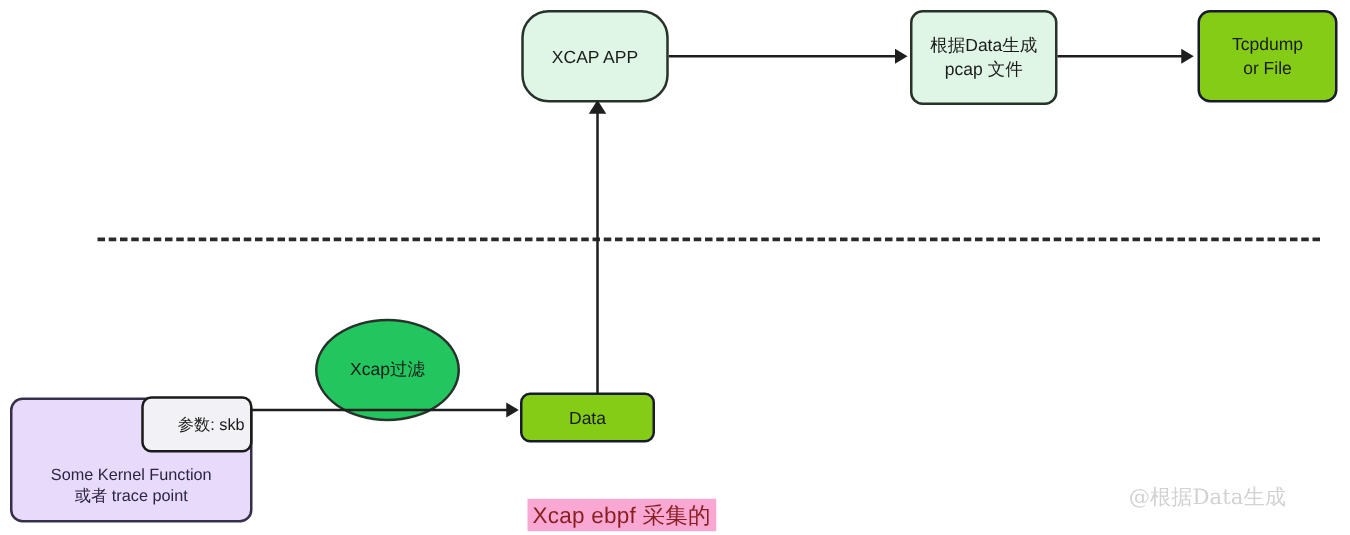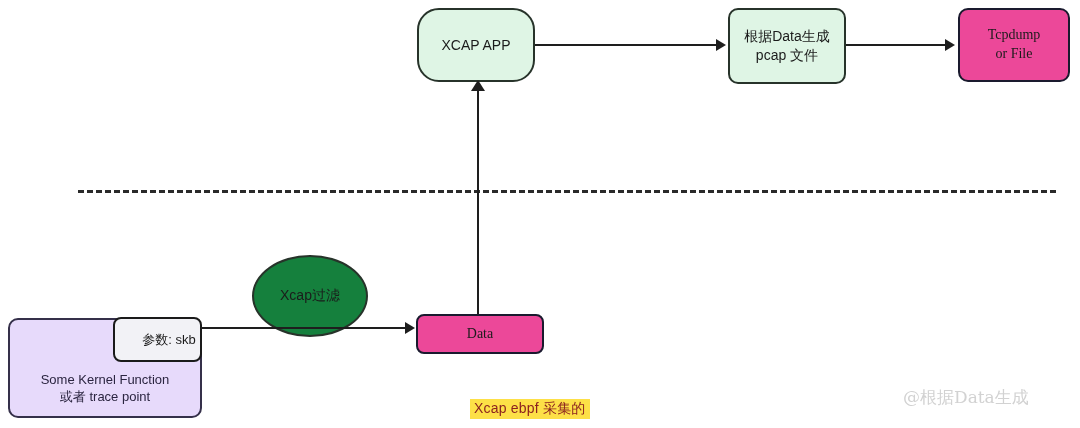--- a/index.html
+++ b/index.html
@@ -27,41 +27,40 @@
     line-height: 1.35;
     white-space: pre-line;
     color: #1b1b1b;
     font-size: 14px;
   }
   .green {
     background: #dff5e5;
     border-color: #27332a;
   }
   .bluegray {
-    background: #ec4899;
+    background: #84cc16;
     border-color: #1a1a2e;
-    font-family: Liberation Serif, serif;
   }
   .purple {
     background: #e7dafb;
     border-color: #35304a;
     color: #2b2540;
   }
   .whitebox {
     background: #f2f2f6;
     border-color: #1a1a1a;
     padding-left: 23px;
   }
   .ellipse {
     position: absolute;
     box-sizing: border-box;
     display: flex;
     align-items: center;
     justify-content: center;
-    background: #15803d;
+    background: #22c55e;
     border: 2px solid #27332a;
     border-radius: 50%;
     font-size: 14px;
     color: #1b1b1b;
   }
   .edge {
     position: absolute;
     background: #1e1e1e;
   }
   .edge-h { height: 2px; }
@@ -81,27 +80,26 @@
     border-right: 7px solid transparent;
     border-bottom: 11px solid #1e1e1e;
   }
   .divider {
     position: absolute;
     border-top: 3px dashed #2a2a2a;
     height: 0;
   }
   .hl-label {
     position: absolute;
-    background: #fde047;
+    background: #f9a8d4;
     color: #8a1f1f;
-    font-size: 14px;
+    font-size: 18px;
     padding: 1px 4px;
     white-space: nowrap;
     letter-spacing: 0.2px;
-    margin-left: 48px;
   }
   .watermark {
     position: absolute;
     color: #d2d2d2;
     font-size: 17px;
     white-space: nowrap;
     font-family: "DejaVu Serif", "Liberation Serif", serif;
     user-select: none;
   }
 </style>
@@ -132,20 +130,20 @@
   <div class="ellipse" style="left:252px; top:255px; width:116px; height:82px;">Xcap过滤</div>
 
   <div class="node purple" style="left:8px; top:318px; width:194px; height:100px; align-items:flex-end; padding-bottom:10px; font-size:13px;">Some Kernel Function
 或者 trace point</div>
 
   <div class="node whitebox" style="left:113px; top:317px; width:89px; height:45px; font-size:13px; border-radius:8px;">参数: skb</div>
 
   <div class="edge edge-h" style="left:201px; top:327px; width:212px;"></div>
   <div class="arrowhead arrow-right" style="left:405px; top:322px;"></div>
 
-  <div class="node bluegray" style="left:416px; top:314px; width:128px; height:40px; border-radius:8px;">Data</div>
+  <div class="node bluegray" style="left:416px; top:314px; width:108px; height:40px; border-radius:8px;">Data</div>
 
 
   <div class="hl-label" style="left:422px; top:399px;">Xcap ebpf 采集的</div>
 
   <div class="watermark" style="left:903px; top:386px;">@根据Data生成</div>
 
 </div>
 
 </body></html>

